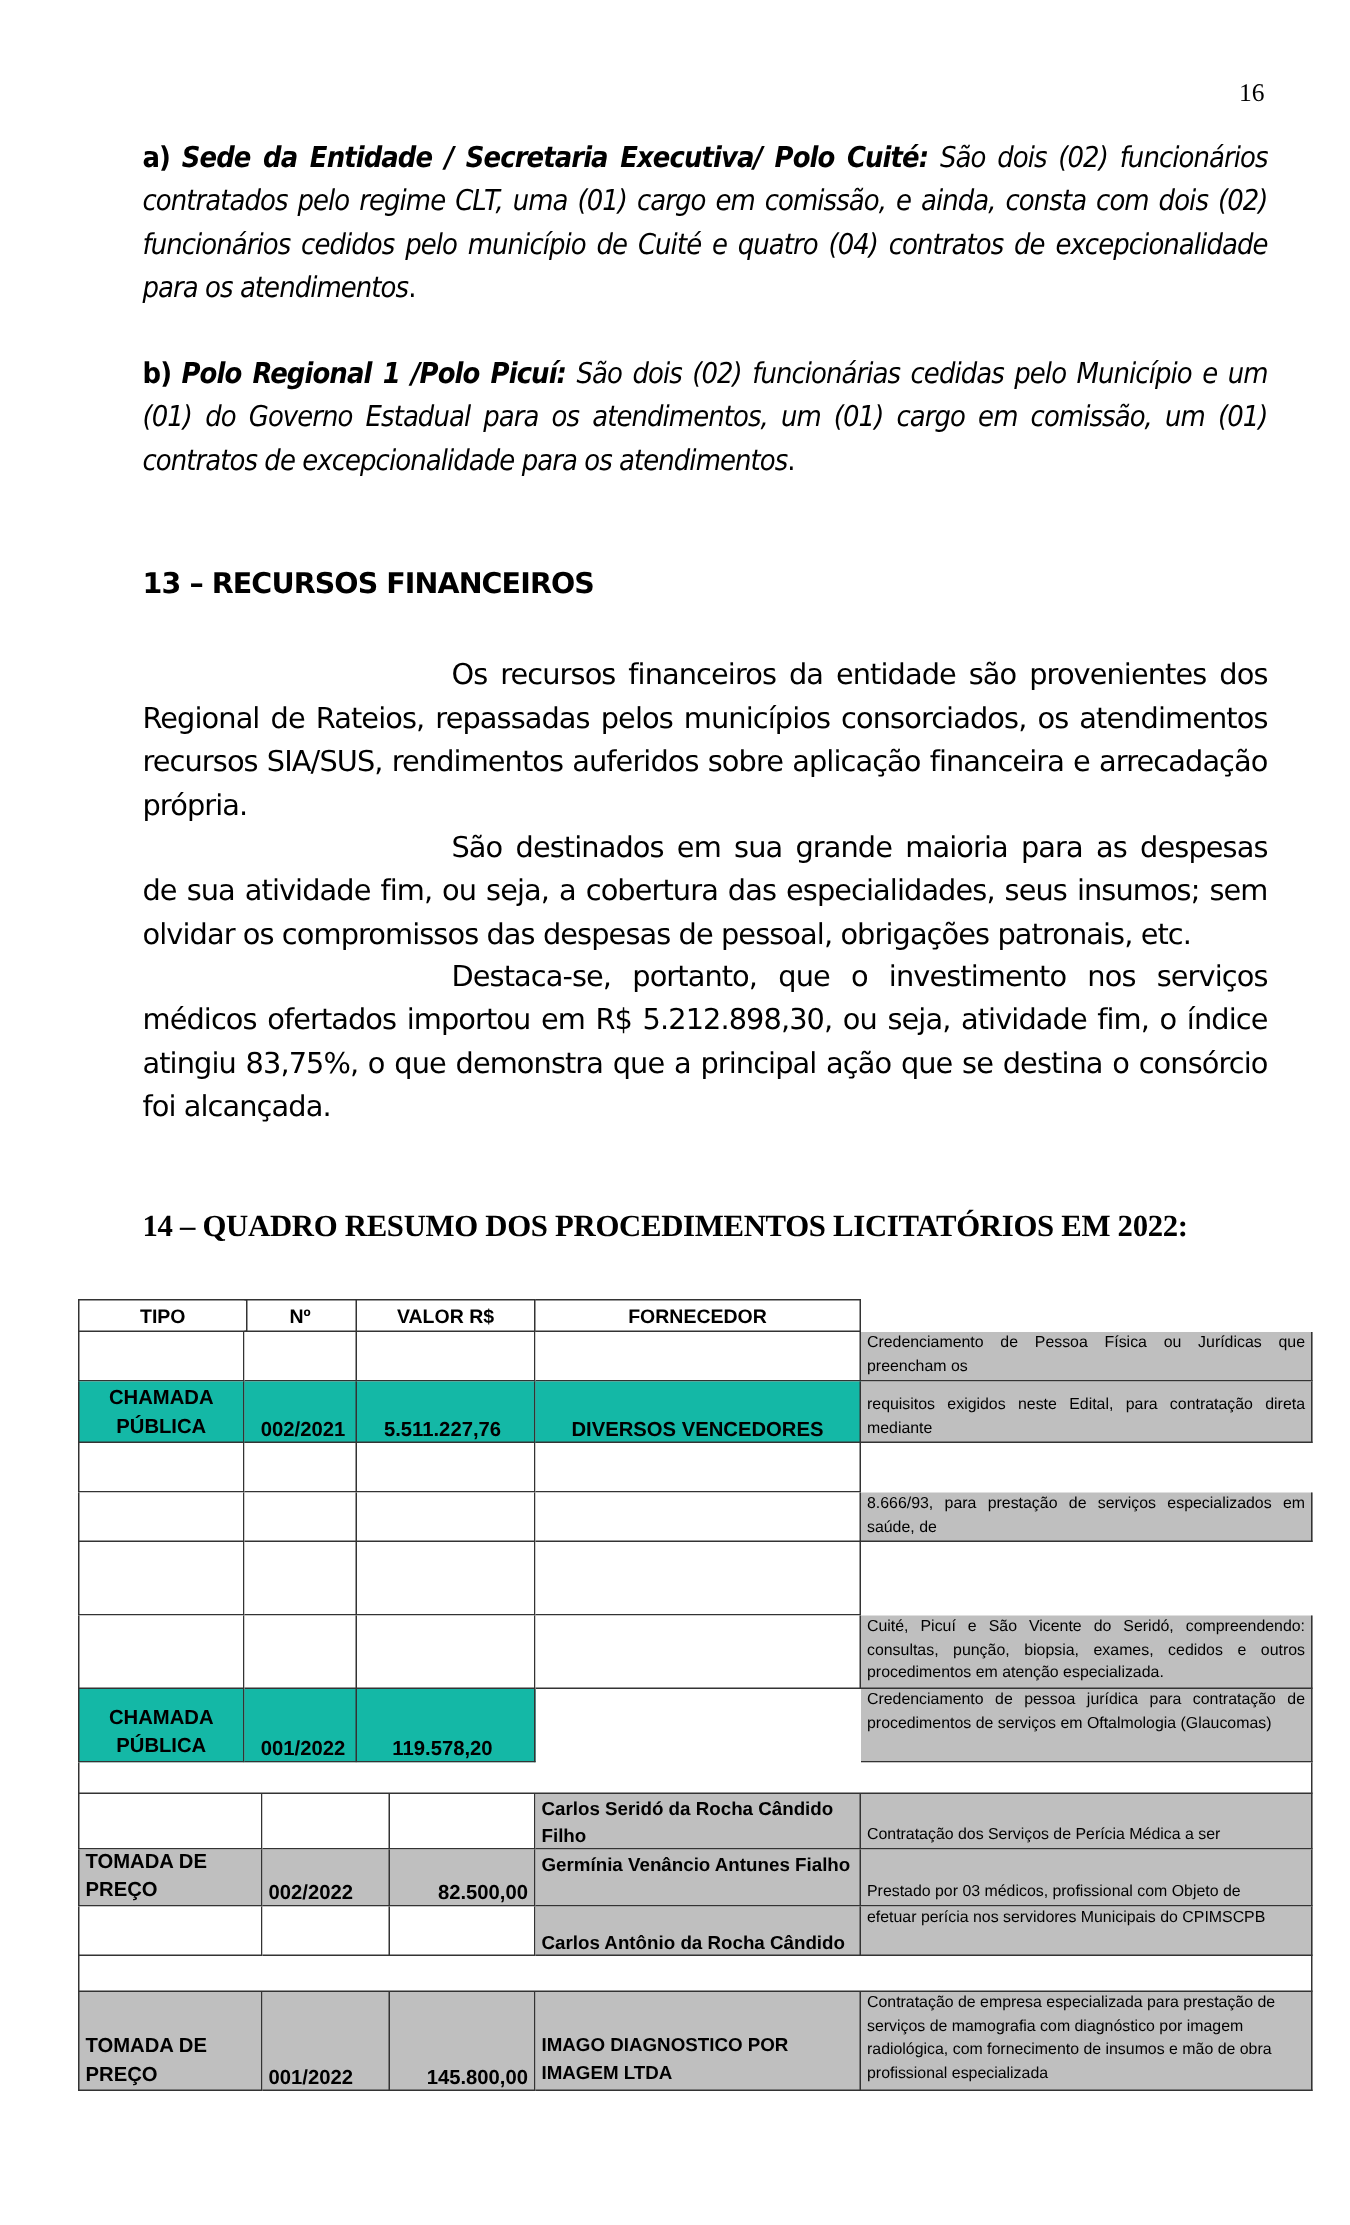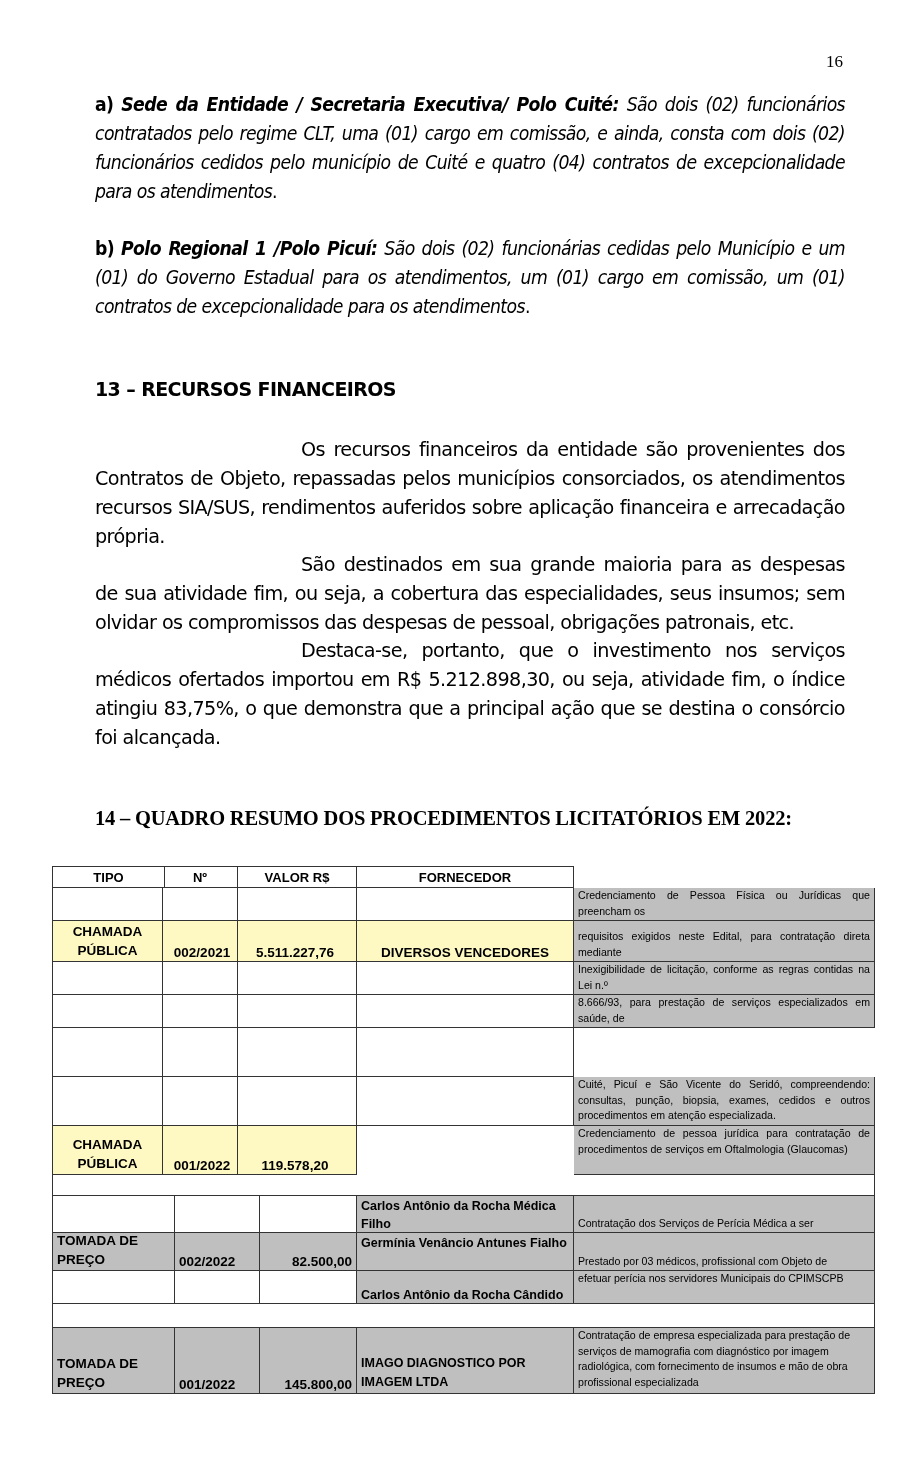--- a/index.html
+++ b/index.html
@@ -15,21 +15,21 @@
   .heading14 { position: absolute; left: 95px; top: 807px; font-family: "Liberation Serif", serif; font-weight: bold; font-size: 20.5px; letter-spacing: -0.2px; }
 
   .tbl { position: absolute; left: 52px; top: 866px; width: 823px; font-family: "Liberation Sans", sans-serif; }
   .row { position: absolute; left: 0; width: 823px; }
   .cell { position: absolute; top: 0; bottom: 0; box-sizing: border-box; border-right: 1.5px solid #333; border-bottom: 1.5px solid #333; overflow: hidden; }
   .cell.first { border-left: 1.5px solid #333; }
   .hdr .cell { border-top: 1.5px solid #333; font-weight: bold; font-size: 13px; display: flex; align-items: center; justify-content: center; }
   .bold { font-weight: bold; font-size: 13.5px; }
   .small { font-size: 10.6px; line-height: 15.5px; padding: 0 4px; text-align: justify; }
   .small.left { text-align: left; }
-  .cell.dark { background: #fef9c3; text-align: center; }
+  .cell.dark { background: #14b8a6; text-align: center; }
   .cell.light { background: #bfbfbf; }
   .cell.white { background: #ffffff; }
   .vb { display: flex; flex-direction: column; justify-content: flex-end; padding-bottom: 1px; }
   .center { text-align: center; }
   .right { text-align: right; padding-right: 4px; }
   .leftp { text-align: left; padding-left: 4px; }
   .full { position: absolute; left: 0; width: 823px; box-sizing: border-box; border-left: 1.5px solid #333; border-right: 1.5px solid #333; border-bottom: 1.5px solid #333; background: #fff; }
 </style>
 </head>
 <body>
@@ -43,21 +43,21 @@
 </div>
 
 <div class="para cond" style="top:234px;">
   <span class="lbl">b)</span>
   <span class="lbl-it">Polo Regional 1 /Polo Picuí:</span>
   <span class="it">São dois (02) funcionárias cedidas pelo Município e um (01) do Governo Estadual para os atendimentos, um (01) cargo em comissão, um (01) contratos de excepcionalidade para os atendimentos</span><span>.</span>
 </div>
 
 <div class="heading13">13 – RECURSOS FINANCEIROS</div>
 
-<div class="para" style="top:435px;"><span class="indent"></span><span>Os recursos financeiros da entidade são provenientes dos Contratos de Objeto, repassadas pelos municípios consorciados, os atendimentos recursos SIA/SUS, rendimentos auferidos sobre aplicação financeira e arrecadação própria.</span></div>
+<div class="para" style="top:435px;"><span class="indent"></span><span>Os recursos financeiros da entidade são provenientes dos Regional de Rateios, repassadas pelos municípios consorciados, os atendimentos recursos SIA/SUS, rendimentos auferidos sobre aplicação financeira e arrecadação própria.</span></div>
 <div class="para" style="top:550px;"><span class="indent"></span><span>São destinados em sua grande maioria para as despesas de sua atividade fim, ou seja, a cobertura das especialidades, seus insumos; sem olvidar os compromissos das despesas de pessoal, obrigações patronais, etc.</span></div>
 <div class="para" style="top:636px;"><span class="indent"></span><span>Destaca-se, portanto, que o investimento nos serviços médicos ofertados importou em R$ 5.212.898,30, ou seja, atividade fim, o índice atingiu 83,75%, o que demonstra que a principal ação que se destina o consórcio foi alcançada.</span></div>
 
 <div class="heading14">14 – QUADRO RESUMO DOS PROCEDIMENTOS LICITATÓRIOS EM 2022:</div>
 
 <div class="tbl">
 
   <div class="row hdr" style="top:0; height:22px;">
     <div class="cell first" style="left:0; width:113px;">TIPO</div>
     <div class="cell" style="left:111px; width:75px;">Nº</div>
@@ -82,21 +82,20 @@
     <div class="cell dark bold vb right" style="left:186px; width:119px;">5.511.227,76</div>
     <div class="cell dark bold vb center" style="left:305px; width:217px;">DIVERSOS VENCEDORES</div>
     <div class="cell light small vb" style="left:522px; width:301px;">requisitos exigidos neste Edital, para contratação direta mediante</div>
   </div>
 
   <div class="row" style="top:96px; height:33px;">
     <div class="cell first white" style="left:0; width:111px;"></div>
     <div class="cell white" style="left:111px; width:75px;"></div>
     <div class="cell white" style="left:186px; width:119px;"></div>
     <div class="cell white" style="left:305px; width:217px;"></div>
-    <div class="cell light small" style="left:522px; width:301px;">Inexigibilidade de licitação, conforme as regras contidas na Lei n.º</div>
   </div>
 
   <div class="row" style="top:129px; height:33px;">
     <div class="cell first white" style="left:0; width:111px;"></div>
     <div class="cell white" style="left:111px; width:75px;"></div>
     <div class="cell white" style="left:186px; width:119px;"></div>
     <div class="cell white" style="left:305px; width:217px;"></div>
     <div class="cell light small" style="left:522px; width:301px;">8.666/93, para prestação de serviços especializados em saúde, de</div>
   </div>
 
@@ -124,21 +123,21 @@
     <div class="cell dark bold vb right" style="left:186px; width:119px;">119.578,20</div>
     <div class="cell light small" style="left:522px; width:301px;">Credenciamento de pessoa jurídica para contratação de procedimentos de serviços em Oftalmologia (Glaucomas)</div>
   </div>
 
   <div class="full" style="top:309px; height:21px;"></div>
 
   <div class="row" style="top:330px; height:37px;">
     <div class="cell first white" style="left:0; width:123px;"></div>
     <div class="cell white" style="left:123px; width:85px;"></div>
     <div class="cell white" style="left:208px; width:97px;"></div>
-    <div class="cell light bold leftp" style="left:305px; width:217px; font-size:12.5px; line-height:18px; padding-top:1px;">Carlos Antônio da Rocha Médica Filho</div>
+    <div class="cell light bold leftp" style="left:305px; width:217px; font-size:12.5px; line-height:18px; padding-top:1px;">Carlos Seridó da Rocha Cândido Filho</div>
     <div class="cell light small left vb" style="left:522px; width:301px;">Contratação dos Serviços de Perícia Médica a ser</div>
   </div>
 
   <div class="row" style="top:367px; height:38px;">
     <div class="cell first light bold vb leftp" style="left:0; width:123px; line-height:19px;">
       <span>TOMADA DE</span>
       <span>PREÇO</span>
     </div>
     <div class="cell light bold vb leftp" style="left:123px; width:85px;">002/2022</div>
     <div class="cell light bold vb right" style="left:208px; width:97px;">82.500,00</div>

